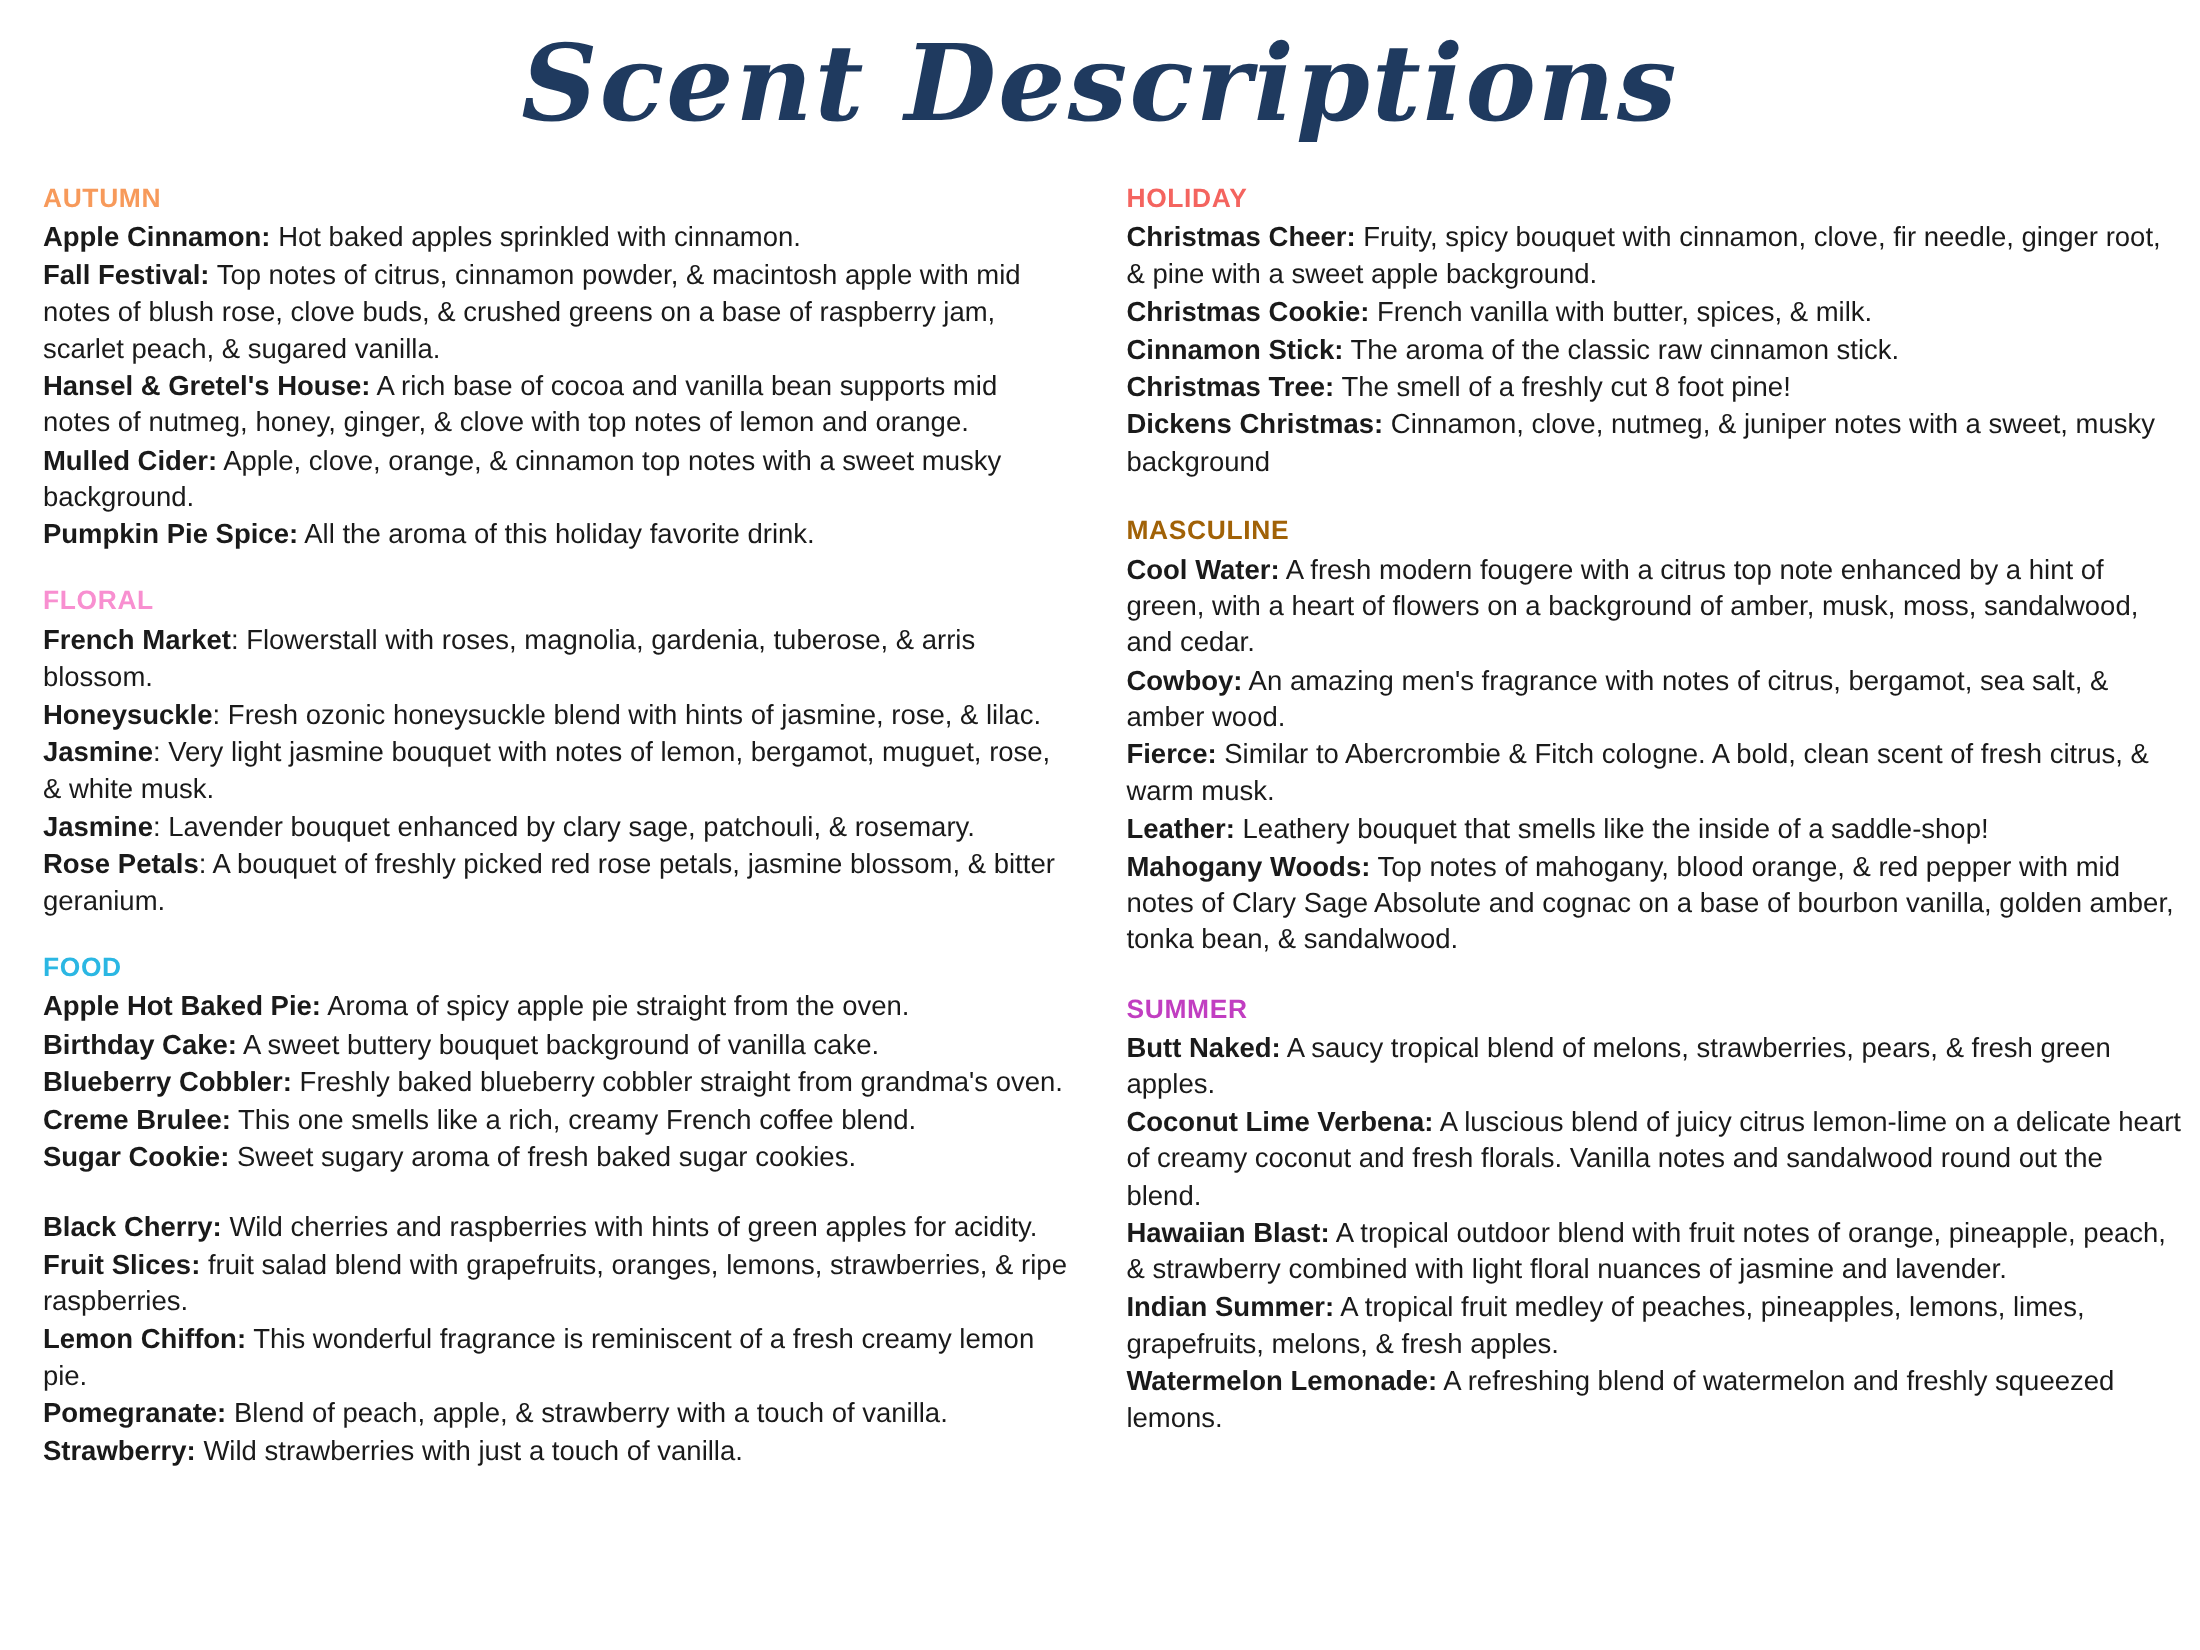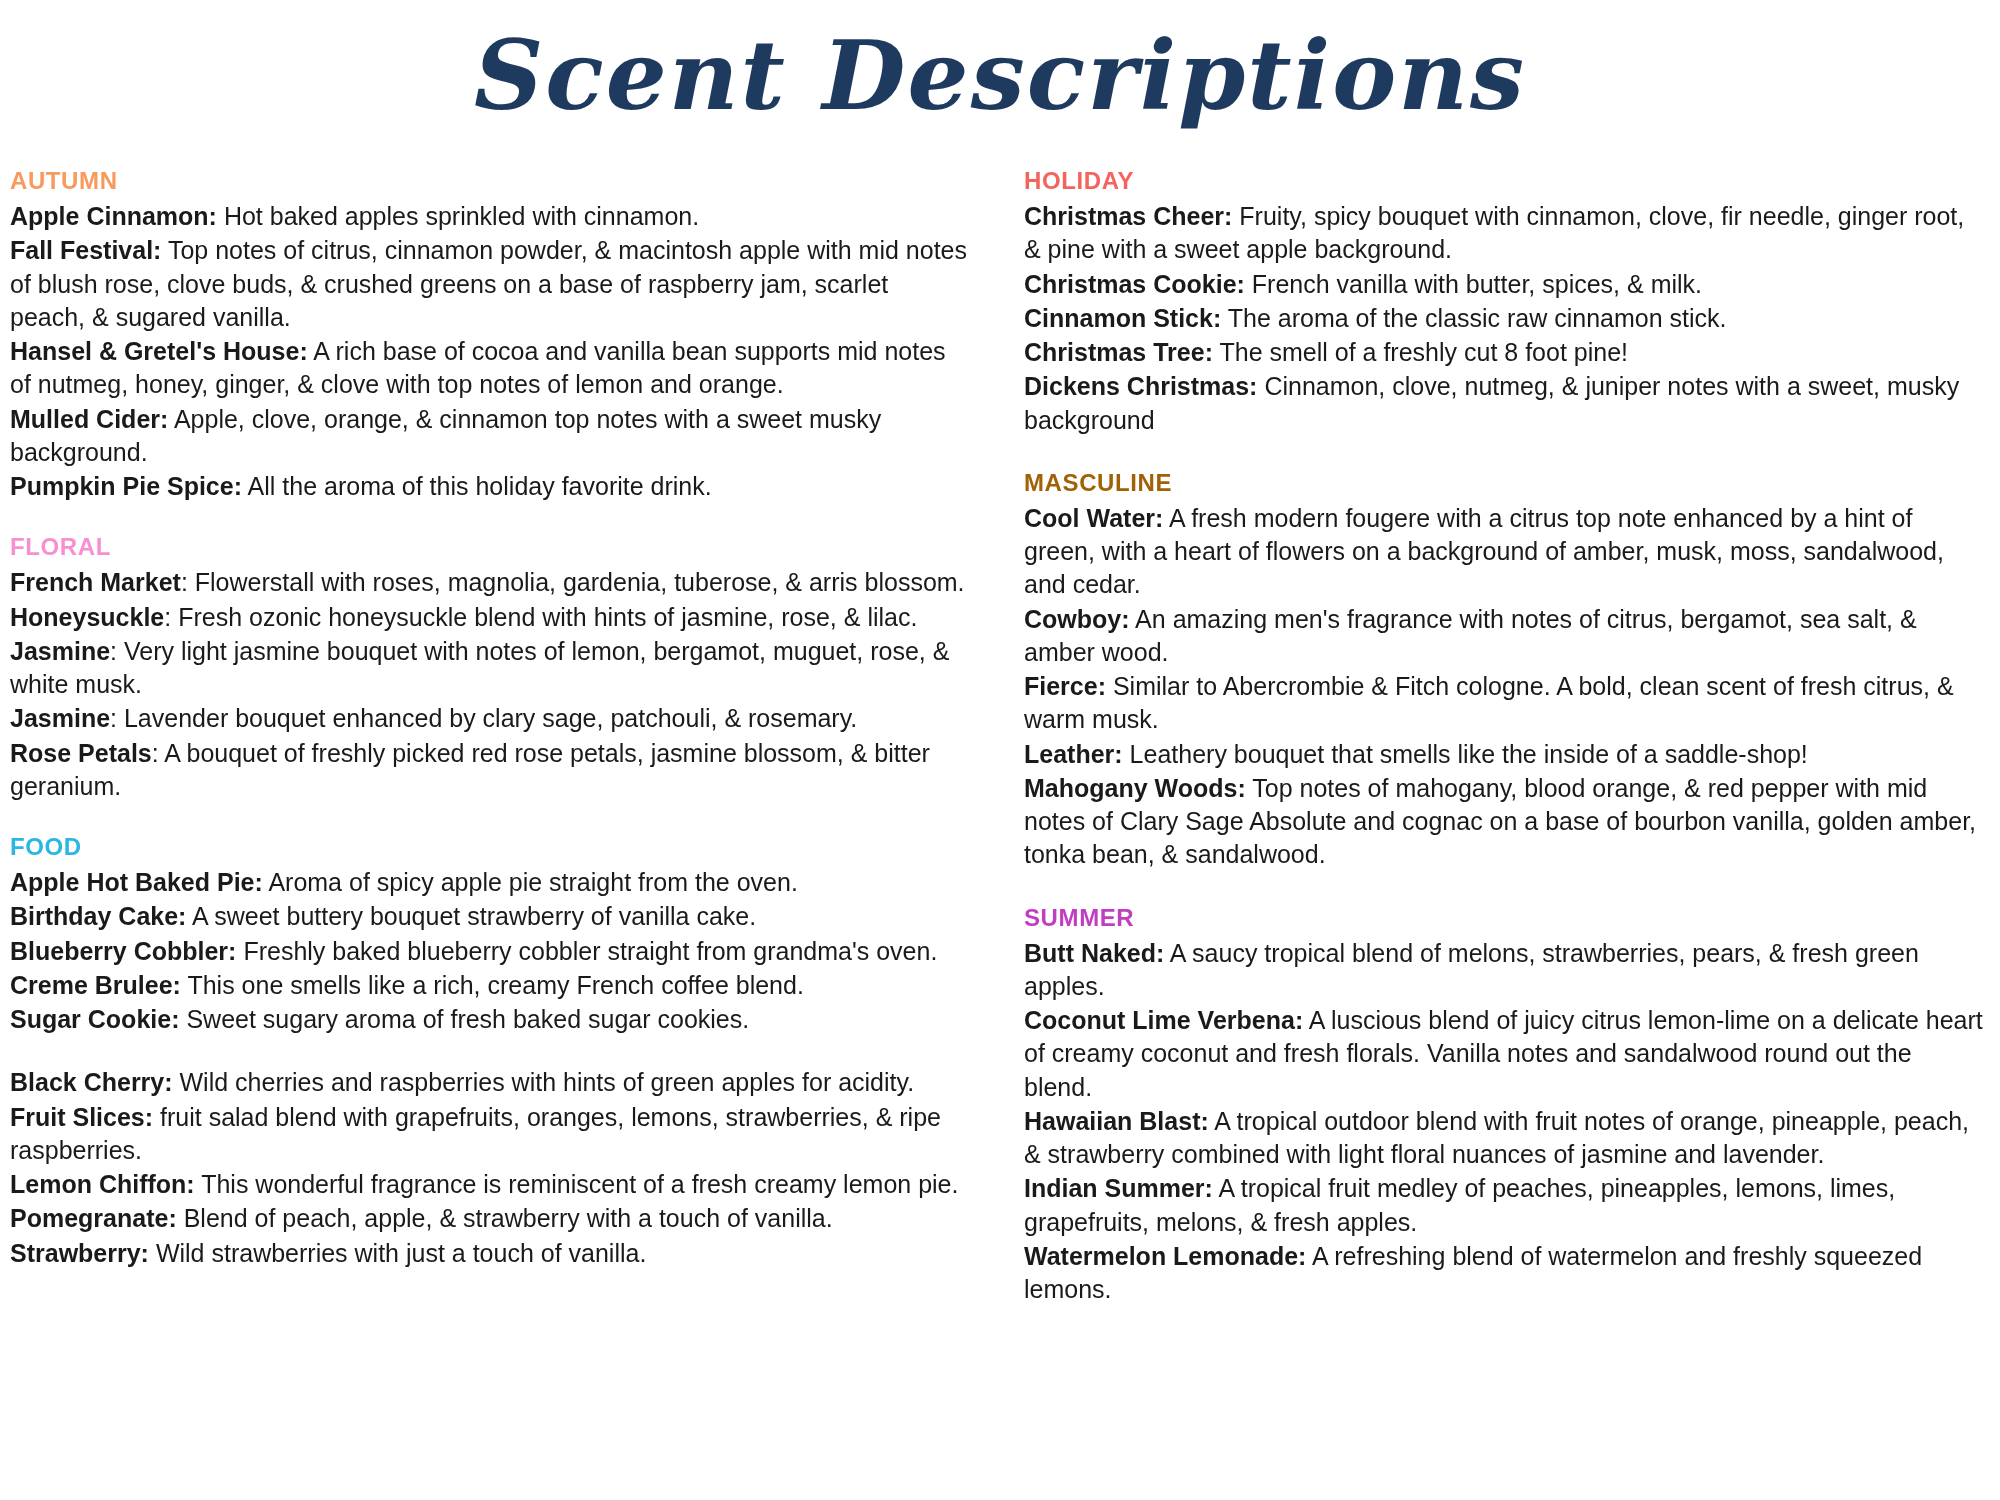--- a/index.html
+++ b/index.html
@@ -61,21 +61,21 @@
     margin-bottom: 1px;
     text-align: left;
   }
   .entry .nm {
     font-weight: bold;
   }
   .entry .desc {
     font-weight: normal;
   }
   
-  .col-left .section { margin-bottom: 30px; }
+  .col-left .section { margin-bottom: 30px; margin-left: 29px; }
   .col-right .section { margin-bottom: 32px; }
 </style>
 </head>
 <body>
 
 <div class="page">
 
   <div class="title">Scent Descriptions</div>
 
   <div class="columns">
@@ -92,21 +92,21 @@
           <div class="section-title" style="color: rgb(248, 143, 208);">FLORAL</div>
           <div class="entry"><span class="nm">French Market</span><span class="desc">: Flowerstall with roses, magnolia, gardenia, tuberose, &amp; arris blossom.</span></div>
           <div class="entry"><span class="nm">Honeysuckle</span><span class="desc">: Fresh ozonic honeysuckle blend with hints of jasmine, rose, &amp; lilac.</span></div>
           <div class="entry"><span class="nm">Jasmine</span><span class="desc">: Very light jasmine bouquet with notes of lemon, bergamot, muguet, rose, &amp; white musk.</span></div>
           <div class="entry"><span class="nm">Jasmine</span><span class="desc">: Lavender bouquet enhanced by clary sage, patchouli, &amp; rosemary.</span></div>
           <div class="entry"><span class="nm">Rose Petals</span><span class="desc">: A bouquet of freshly picked red rose petals, jasmine blossom, &amp; bitter geranium.</span></div>
         </div>
         <div class="section">
           <div class="section-title" style="color: rgb(43, 183, 227);">FOOD</div>
           <div class="entry"><span class="nm">Apple Hot Baked Pie:</span><span class="desc"> Aroma of spicy apple pie straight from the oven.</span></div>
-          <div class="entry"><span class="nm">Birthday Cake:</span><span class="desc"> A sweet buttery bouquet strawberry of vanilla cake.</span></div>
+          <div class="entry"><span class="nm">Birthday Cake:</span><span class="desc"> A sweet buttery bouquet background of vanilla cake.</span></div>
           <div class="entry"><span class="nm">Blueberry Cobbler:</span><span class="desc"> Freshly baked blueberry cobbler straight from grandma's oven.</span></div>
           <div class="entry"><span class="nm">Creme Brulee:</span><span class="desc"> This one smells like a rich, creamy French coffee blend.</span></div>
           <div class="entry"><span class="nm">Sugar Cookie:</span><span class="desc"> Sweet sugary aroma of fresh baked sugar cookies.</span></div>
         </div>
         <div class="section">
           <div class="entry"><span class="nm">Black Cherry:</span><span class="desc"> Wild cherries and raspberries with hints of green apples for acidity.</span></div>
           <div class="entry"><span class="nm">Fruit Slices:</span><span class="desc"> fruit salad blend with grapefruits, oranges, lemons, strawberries, &amp; ripe raspberries.</span></div>
           <div class="entry"><span class="nm">Lemon Chiffon:</span><span class="desc"> This wonderful fragrance is reminiscent of a fresh creamy lemon pie.</span></div>
           <div class="entry"><span class="nm">Pomegranate:</span><span class="desc"> Blend of peach, apple, &amp; strawberry with a touch of vanilla.</span></div>
           <div class="entry"><span class="nm">Strawberry:</span><span class="desc"> Wild strawberries with just a touch of vanilla.</span></div>

